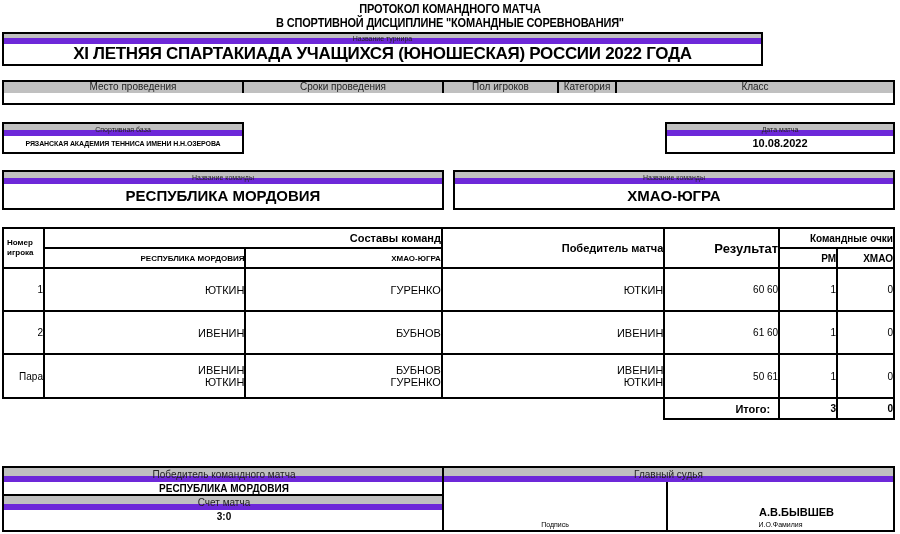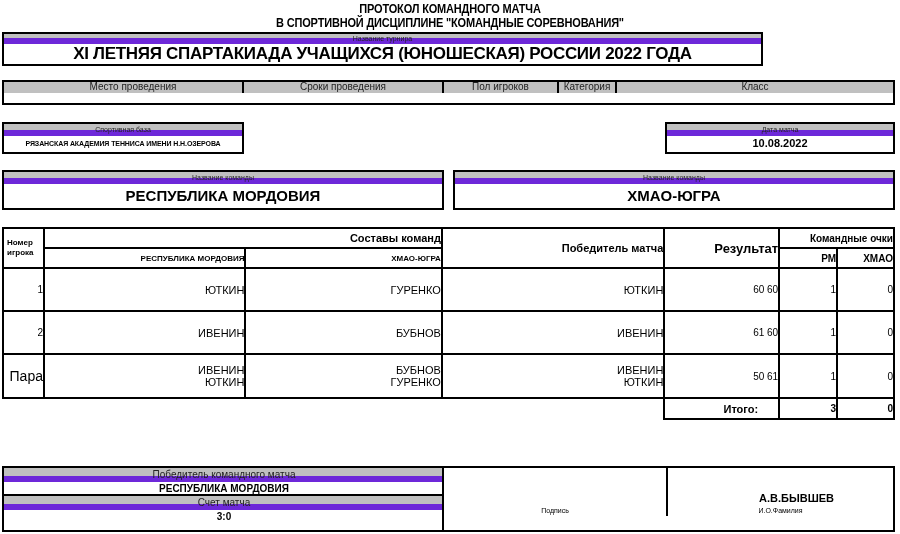--- a/index.html
+++ b/index.html
@@ -96,54 +96,55 @@
   <tr style="height:43px;">
     <td style="font-size:10px;">2</td>
     <td>ИВЕНИН</td>
     <td>БУБНОВ</td>
     <td>ИВЕНИН</td>
     <td style="font-size:10px;border-radius:16px;">61 60</td>
     <td style="font-size:10px;">1</td>
     <td style="font-size:10px;">0</td>
   </tr>
   <tr style="height:44px;">
-    <td style="font-size:14px;">Пара</td>
+    <td style="font-size:10px;">Пара</td>
     <td>
           <div>ИВЕНИН</div>
           <div>ЮТКИН</div>
         </td>
     <td>
           <div>БУБНОВ</div>
           <div>ГУРЕНКО</div>
         </td>
     <td>
           <div>ИВЕНИН</div>
           <div>ЮТКИН</div>
         </td>
     <td style="font-size:10px;">50 61</td>
     <td style="font-size:10px;">1</td>
     <td style="font-size:10px;">0</td>
   </tr>
   <tr style="height:21px;">
     <td colspan="4" style="border:none; border-top:2px solid #000;"></td>
-    <td style="text-align:right; padding-right:20px; font-weight:bold; font-size:11px;">Итого:</td>
+    <td style="text-align:right; padding-right:8px; font-weight:bold; font-size:11px;">Итого:</td>
     <td style="font-weight:bold; font-size:10px;">3</td>
     <td style="font-weight:bold; font-size:10px;">0</td>
   </tr>
 </tbody>
   </table>
 
 <div class="box" style="left:2px; top:466px; width:442px; height:66px; border-right:none;">
   <div class="hdr" style="height:14px; line-height:13px; font-size:10px;">Победитель командного матча</div>
   <div class="val" style="height:14px; line-height:13px; font-size:10px; border-bottom:2px solid #000;">РЕСПУБЛИКА МОРДОВИЯ</div>
   <div class="hdr" style="height:14px; line-height:13px; font-size:10px;">Счет матча</div>
   <div class="val" style="height:14px; line-height:13px; font-size:10px;">3:0</div>
 </div>
 
 <div class="box" style="left:442px; top:466px; width:453px; height:66px;">
+  <div class="hdr" style="height:14px; line-height:13px; font-size:10px;">Главный судья</div>
   <div class="row" style="height:48px;">
     <div class="cell" style="width:224px; position:relative;">
       <div style="position:absolute; bottom:2px; left:0; width:100%; text-align:center; font-size:7px;">Подпись</div>
     </div>
     <div class="cell" style="flex:1; position:relative;">
       <div style="position:absolute; bottom:12px; left:0; width:100%; text-align:center; font-size:11px; font-weight:bold;padding-left:32px;">А.В.БЫВШЕВ</div>
       <div style="position:absolute; bottom:2px; left:0; width:100%; text-align:center; font-size:7px;">И.О.Фамилия</div>
     </div>
   </div>
 </div>

